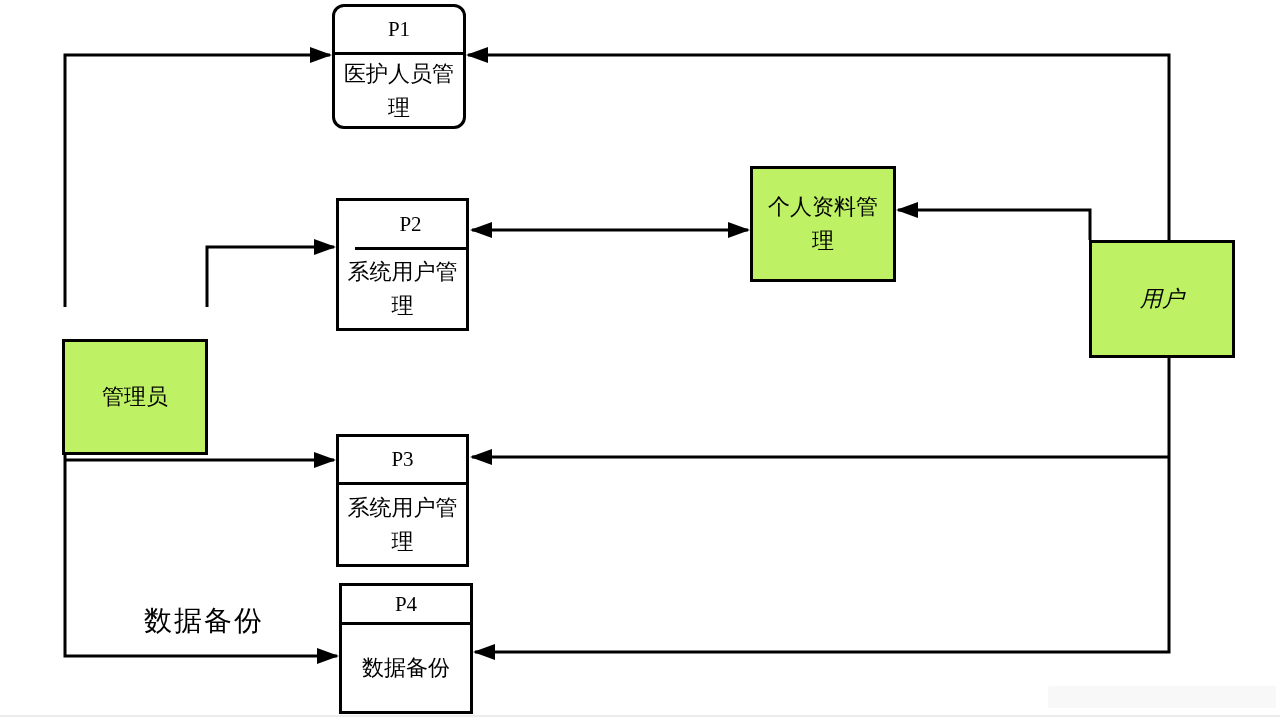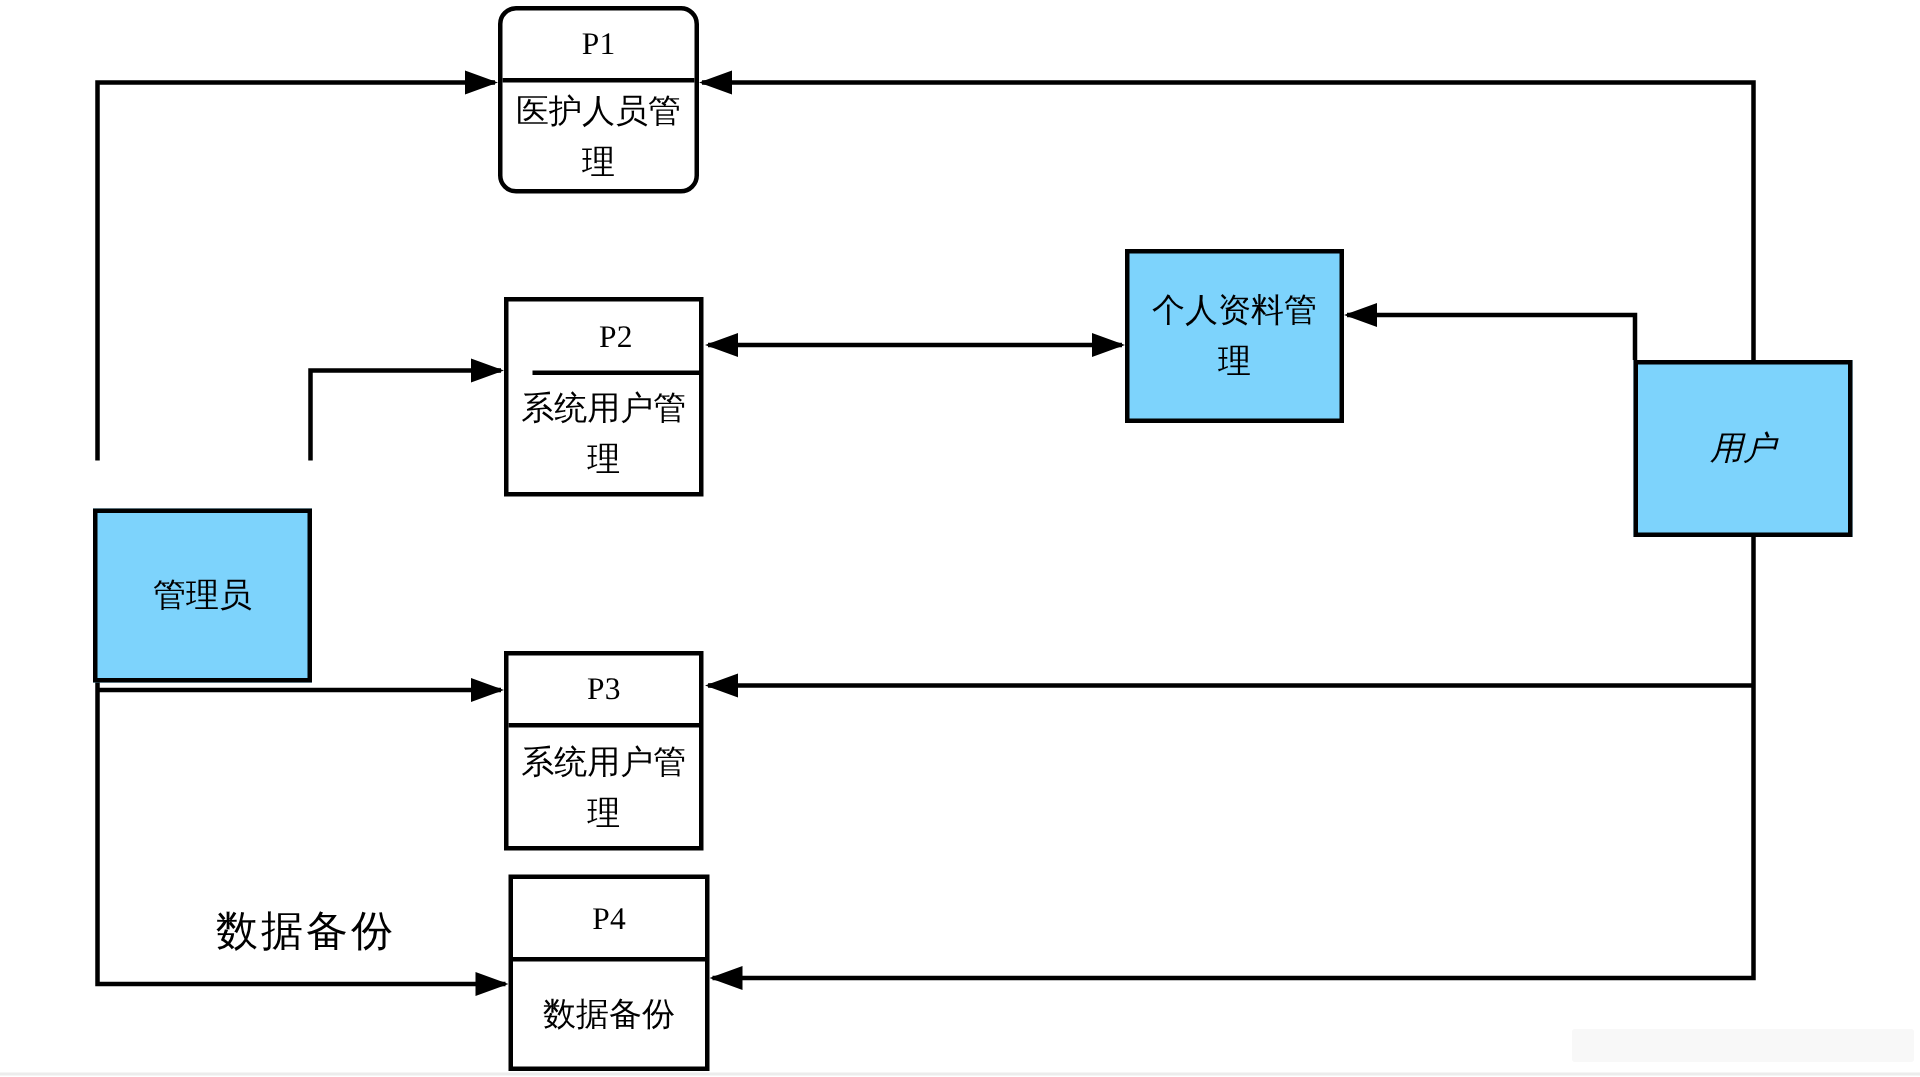--- a/index.html
+++ b/index.html
@@ -44,21 +44,21 @@
     text-align: center;
     font-size: 22px;
     line-height: 34px;
     padding: 0 6px;
     word-break: break-all;
   }
   
   .plainbox {
     position: absolute;
     border: 3px solid #000000;
-    background: #7dd3fc;
+    background: #bef264;
     display: flex;
     align-items: center;
     justify-content: center;
     text-align: center;
     font-size: 22px;
     line-height: 34px;
     padding: 0 8px;
     word-break: break-all;
   }
   .flow-label {
@@ -134,21 +134,21 @@
   <div class="pbox" style="left:336px; top:392px; width:133px; height:133px;margin-top:42px;">
     <div class="pbox-header" style="height:48px;">
         <span>P3</span>
       </div>
     <div class="pbox-body">
         <span>系统用户管理</span>
       </div>
   </div>
 
   <div class="pbox" style="left:339px; top:583px; width:134px; height:131px;">
-    <div class="pbox-header" style="height:55px;">
+    <div class="pbox-header" style="height:39px;">
         <span>P4</span>
       </div>
     <div class="pbox-body">
         <span>数据备份</span>
       </div>
   </div>
 
   <div class="plainbox" style="left:750px; top:166px; width:146px; height:116px;">
     <span>个人资料管理</span>
   </div>

